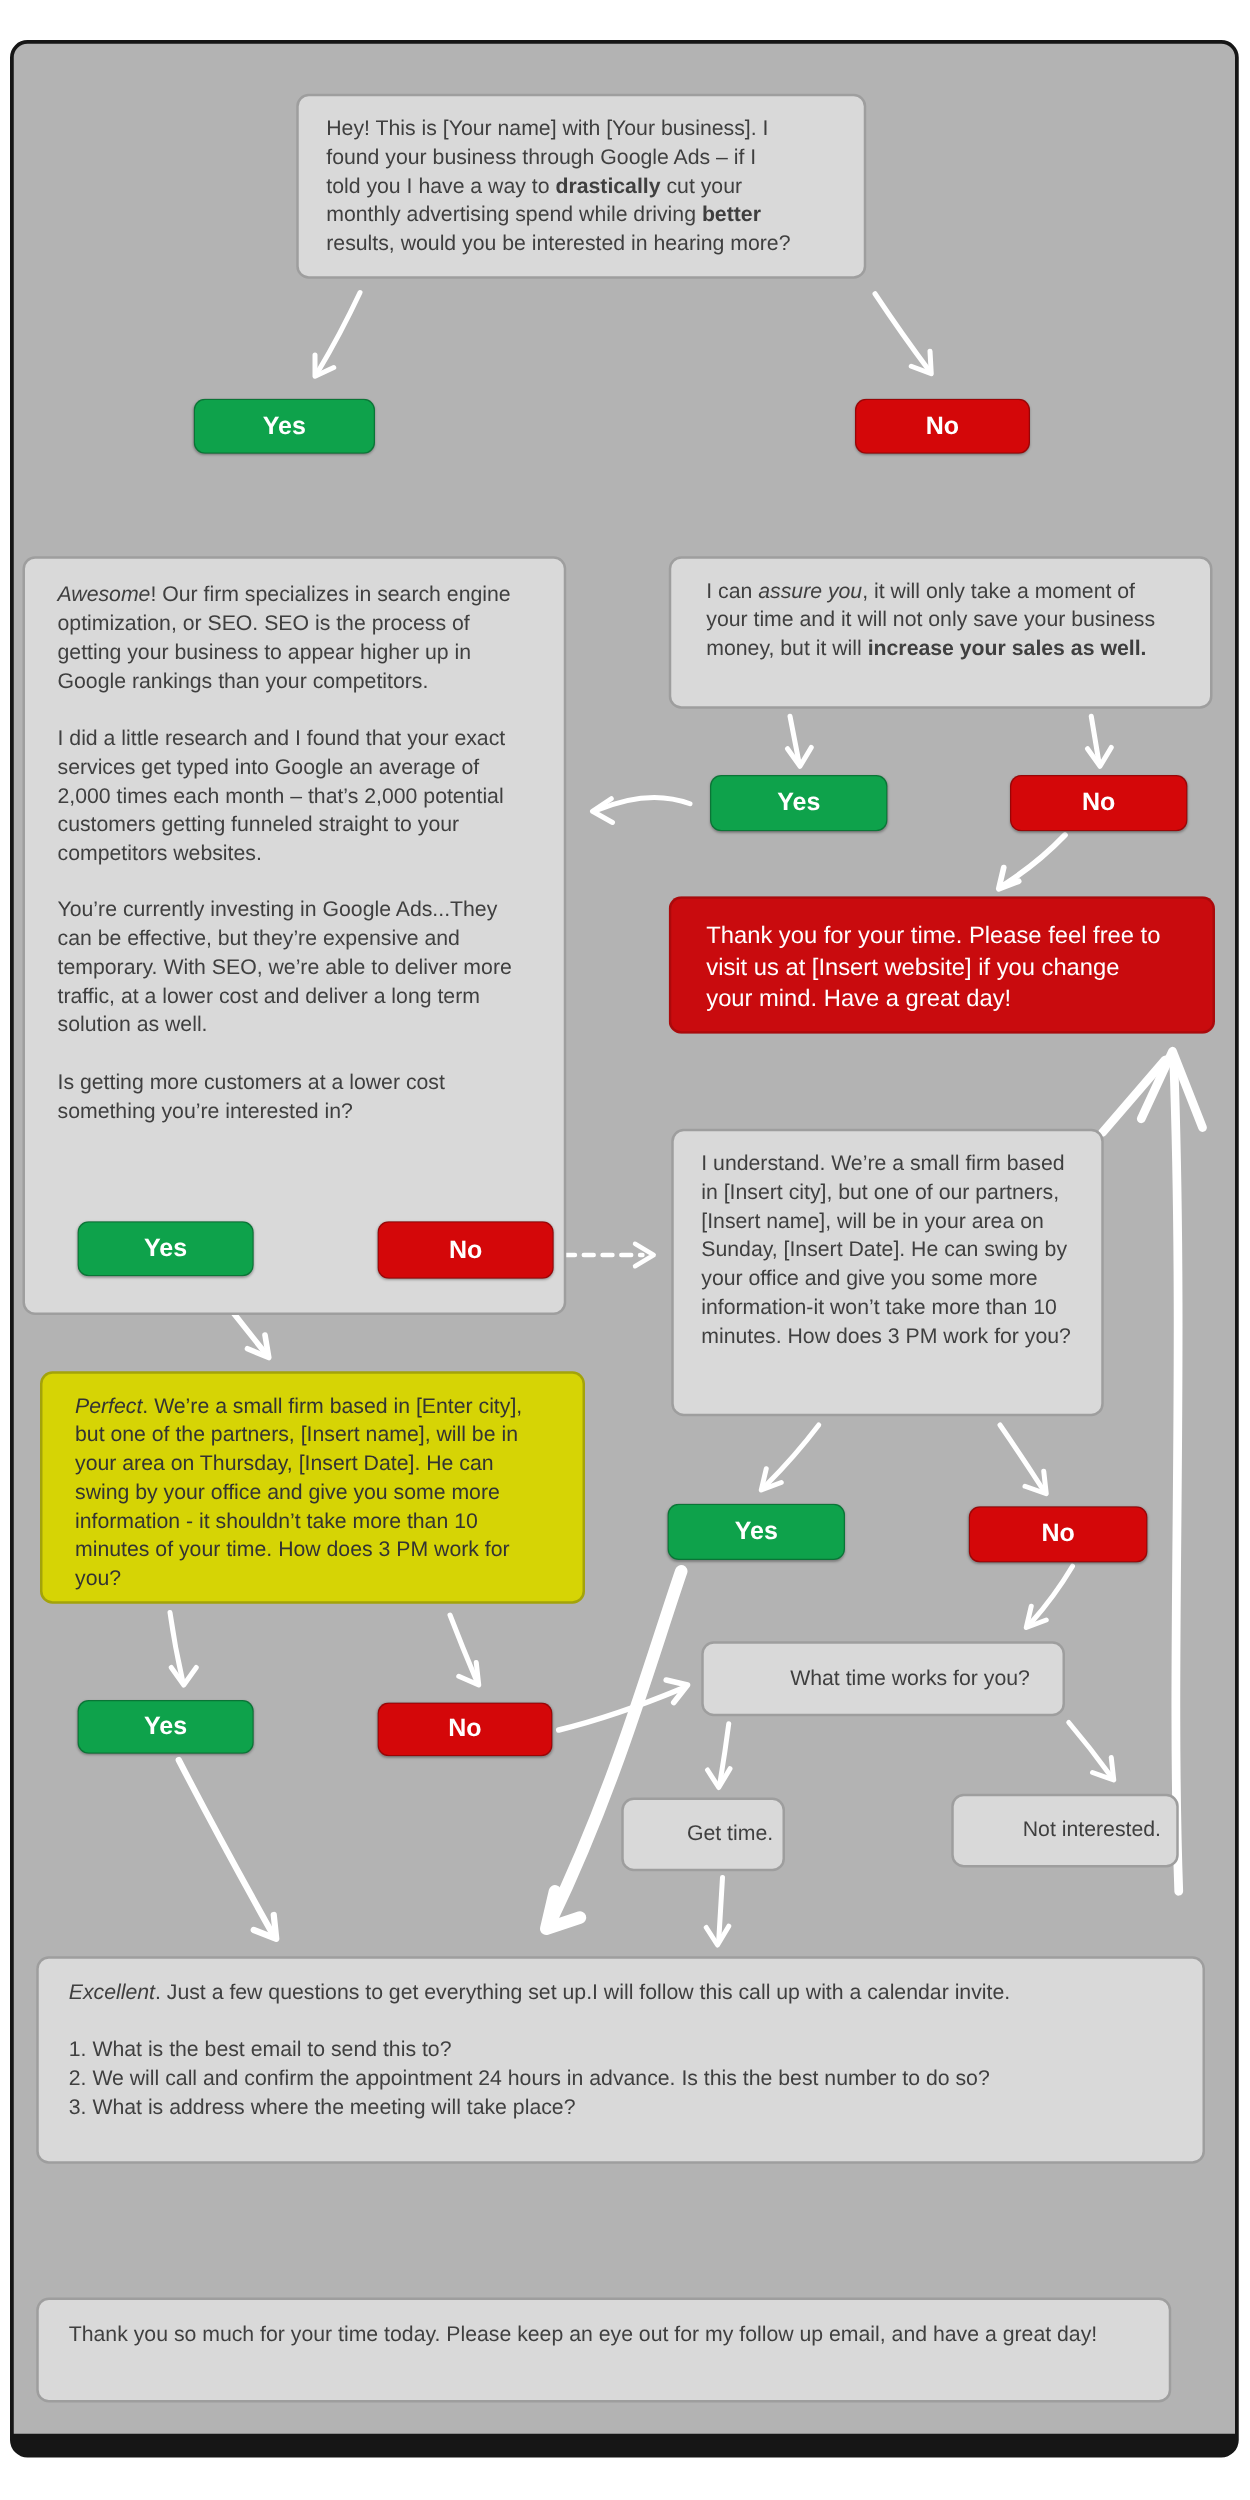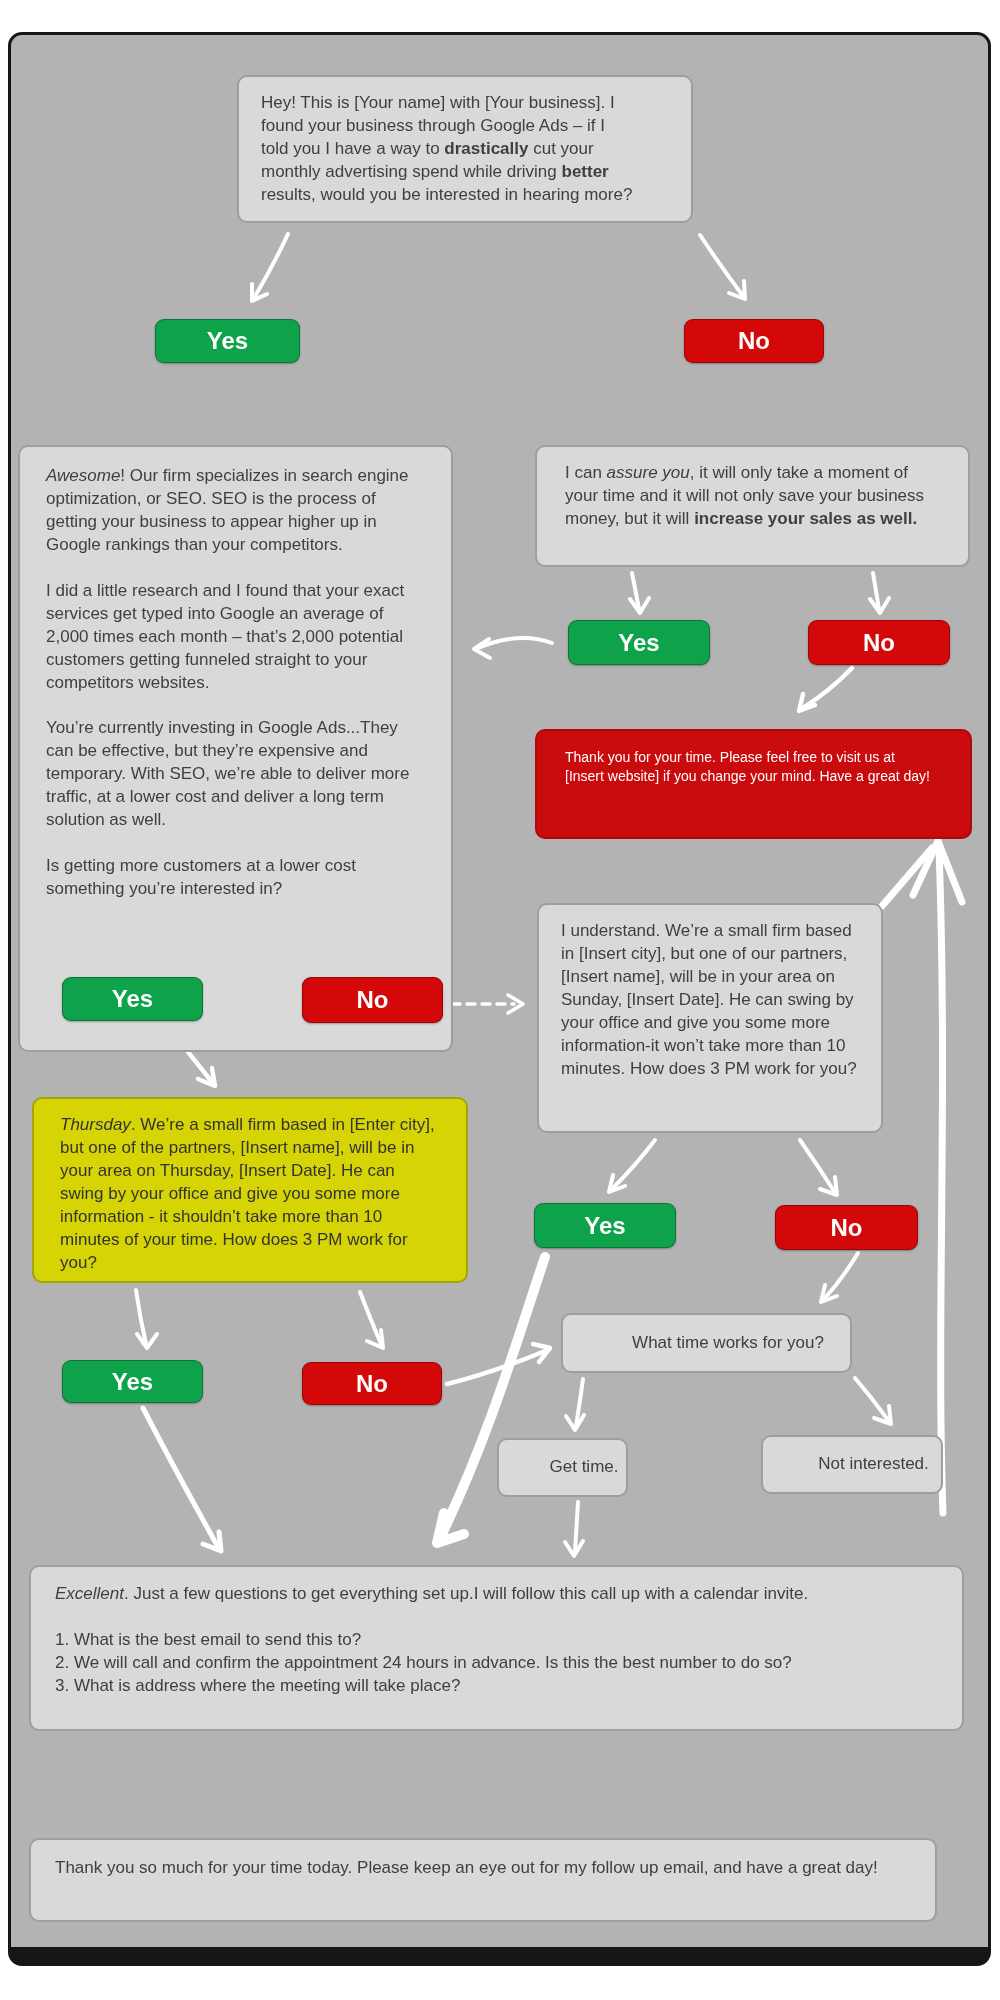--- a/index.html
+++ b/index.html
@@ -19,29 +19,29 @@
     border:2px solid var(--boxborder,#9e9e9e);
     border-radius:10px;color:var(--text,#3f3f3f);
     font-size:17px;line-height:1.35;box-sizing:border-box;padding-left:43px;
   }
   .box p{margin:0 0 23px 0;}
   .box p:last-child{margin:0;}
   .box .q{margin:0;}
   .center{display:flex;align-items:center;justify-content:center;text-align:center;}
   .btn{
     position:absolute;border-radius:9px;color:#ffffff;font-weight:bold;
-    font-size:24px;display:flex;align-items:center;justify-content:center;
+    font-size:20px;display:flex;align-items:center;justify-content:center;
     box-sizing:border-box;border:1px solid rgba(0,0,0,0.28);
     box-shadow:0 1px 2px rgba(0,0,0,0.3);cursor:pointer;
   }
   .btn.green{background:var(--green,#0ea24b);}
   .btn.red{background:var(--red,#d40709);}
   .redbox{
     background:var(--redbox,#c90b0e);border:2px solid rgba(0,0,0,0.15);
-    color:#ffffff;font-size:14px;margin-top:12px;
+    color:#ffffff;font-size:19px;
   }
   .yellowbox{
     background:var(--yellow,#d6d405);border:2px solid var(--yellowborder,#a3a30a);
     color:#333333;
   }
   .arrows{position:absolute;left:0;top:0;pointer-events:none;}
   .arrows path{fill:none;stroke:var(--arrow,#ffffff);stroke-linecap:round;stroke-linejoin:round;}
 </style>
 </head>
 <body>
@@ -185,21 +185,21 @@
   <div class="btn red" style="left:808px;top:620px;width:142px;height:45px;">No</div>
 
   <div class="box redbox" style="left:535px;top:717px;width:437px;height:110px;padding:17px 36px 14px 28px;">Thank you for your time. Please feel free to visit us at [Insert website] if you change your mind. Have a great day!</div>
 
   <div class="box" style="left:537px;top:903px;width:346px;height:230px;padding:15px 20px 12px 22px;">I understand. We’re a small firm based in [Insert city], but one of our partners, [Insert name], will be in your area on Sunday, [Insert Date]. He can swing by your office and give you some more information-it won’t take more than 10 minutes. How does 3 PM work for you?</div>
 
   <div class="btn green" style="left:62px;top:977px;width:141px;height:44px;">Yes</div>
   <div class="btn red" style="left:302px;top:977px;width:141px;height:46px;">No</div>
 
   <div class="box yellowbox" style="left:32px;top:1097px;width:436px;height:186px;padding:15px 26px 12px 26px;">
-    <i>Thursday</i><span>. We’re a small firm based in [Enter city], but one of the partners, [Insert name], will be in your area on Thursday, [Insert Date]. He can swing by your office and give you some more information - it shouldn’t take more than 10 minutes of your time. How does 3 PM work for you?</span>
+    <i>Perfect</i><span>. We’re a small firm based in [Enter city], but one of the partners, [Insert name], will be in your area on Thursday, [Insert Date]. He can swing by your office and give you some more information - it shouldn’t take more than 10 minutes of your time. How does 3 PM work for you?</span>
   </div>
 
   <div class="btn green" style="left:534px;top:1203px;width:142px;height:45px;">Yes</div>
   <div class="btn red" style="left:775px;top:1205px;width:143px;height:45px;">No</div>
 
   <div class="box center" style="left:561px;top:1313px;width:291px;height:60px;">What time works for you?</div>
 
   <div class="btn green" style="left:62px;top:1360px;width:141px;height:43px;">Yes</div>
   <div class="btn red" style="left:302px;top:1362px;width:140px;height:43px;">No</div>
 

